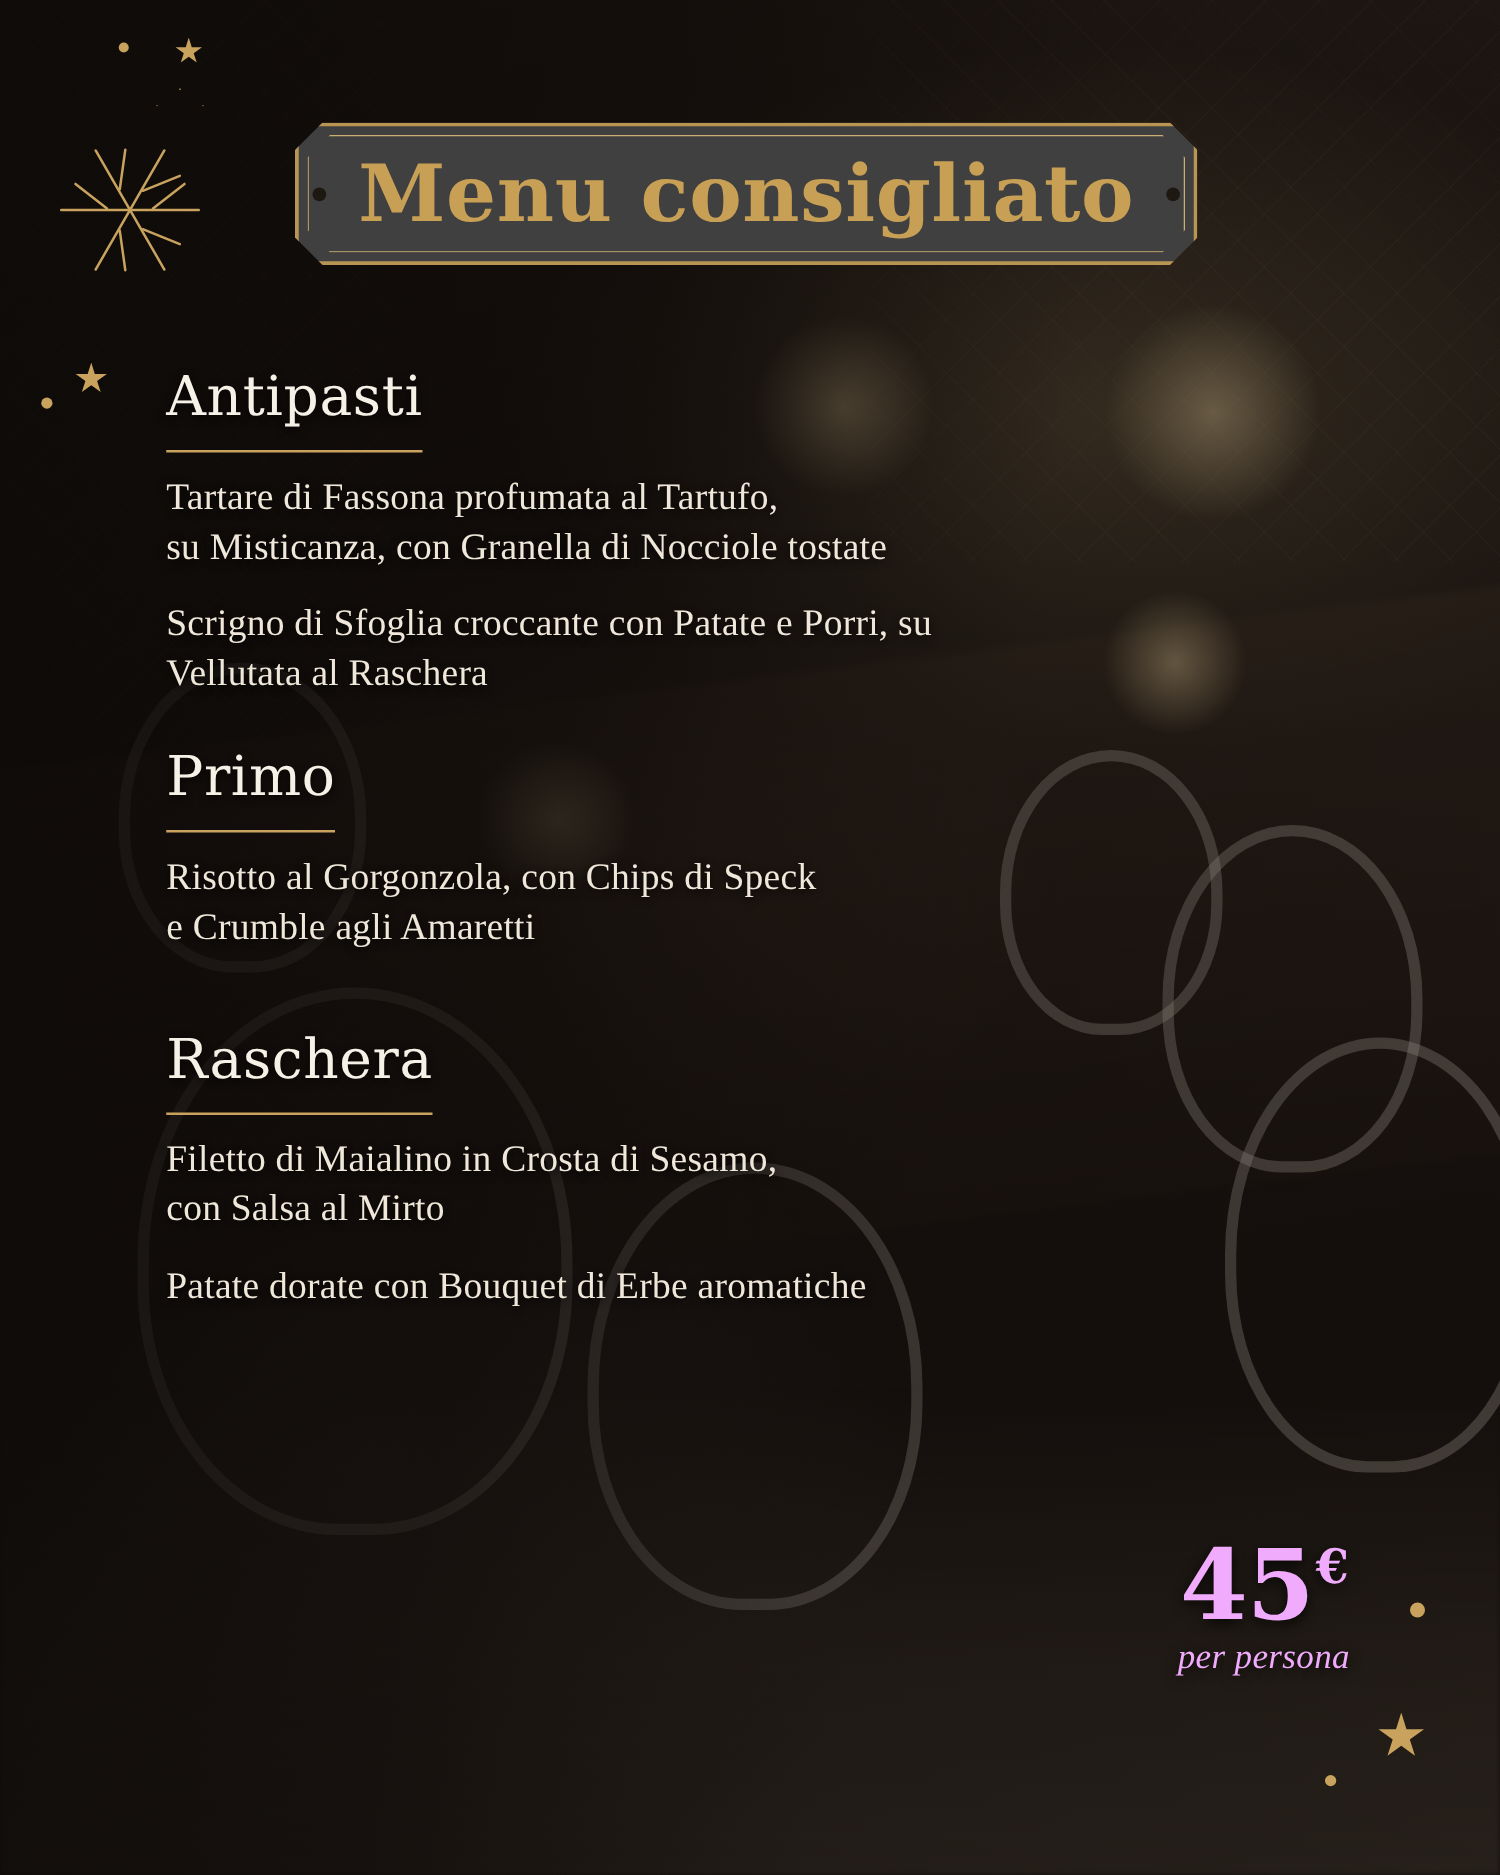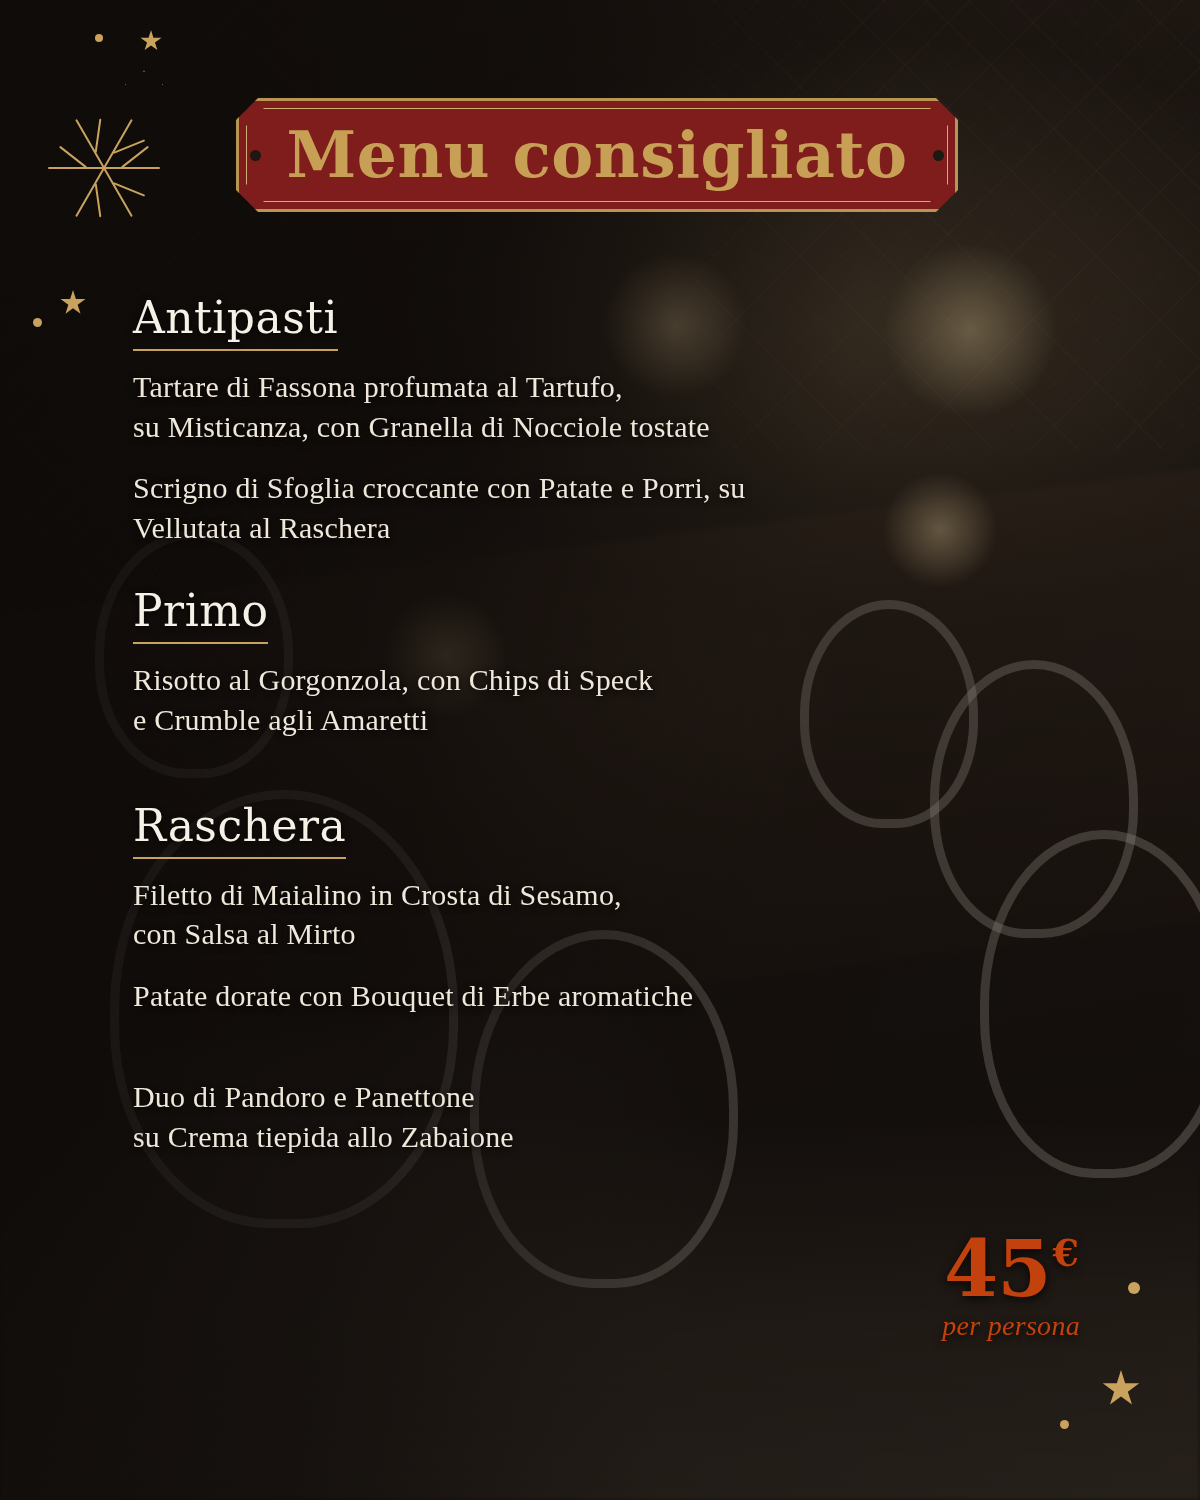--- a/index.html
+++ b/index.html
@@ -135,21 +135,21 @@
     background: #c9a35e;
   }
 
   
   .title-plaque {
     position: absolute;
     left: 236px;
     top: 98px;
     width: 716px;
     height: 108px;
-    background: #7f1d1d;
+    background: #404040;
     border: 3px solid #b99553;
     border-radius: 4px;
     clip-path: polygon(
       0 22px, 22px 0, calc(100% - 22px) 0, 100% 22px,
       100% calc(100% - 22px), calc(100% - 22px) 100%, 22px 100%, 0 calc(100% - 22px));
     display: flex;
     align-items: center;
     justify-content: center;
     gap: 26px;
     box-shadow: 0 6px 26px rgba(0,0,0,0.45);
@@ -192,21 +192,21 @@
   }
   .course { margin-bottom: 38px; }
   .course:last-child { margin-bottom: 0; }
   .course-title {
     display: inline-block;
     font-family: "DejaVu Serif", "Liberation Serif", serif;
     font-size: 44px;
     font-weight: 400;
     color: #f6f1e7;
     letter-spacing: 0.5px;
-    padding-bottom: 6px;
+    padding-bottom: 17px;
     border-bottom: 2px solid #c9a35e;
     margin: 0 0 16px 0;
   }
   .dish {
     font-family: "Liberation Serif", serif;
     font-size: 30px;
     line-height: 1.32;
     color: #efe7da;
     margin: 0 0 22px 0;
     letter-spacing: 0.2px;
@@ -217,21 +217,21 @@
     margin-top: 46px;
   }
   .extras .dish { margin-bottom: 4px; }
 
   
   .price-block {
     position: absolute;
     right: 120px;
     bottom: 158px;
     text-align: center;
-    color: #c2410c;
+    color: #f0abfc;
     text-shadow: 0 3px 10px rgba(0,0,0,0.8);
   }
   .price-amount {
     font-family: "DejaVu Serif", "Liberation Serif", serif;
     font-weight: 700;
     font-size: 78px;
     line-height: 0.9;
     letter-spacing: -1px;
   }
   .price-amount .cur {
@@ -308,21 +308,20 @@
       <p class="dish">Risotto al Gorgonzola, con Chips di Speck<br>e Crumble agli Amaretti</p>
     </section>
 
     <section class="course" style="margin-top:60px;">
       <h2 class="course-title">Raschera</h2>
       <p class="dish">Filetto di Maialino in Crosta di Sesamo,<br>con Salsa al Mirto</p>
       <p class="dish">Patate dorate con Bouquet di Erbe aromatiche</p>
     </section>
 
     <section class="course" style="margin-top:62px;">
-      <p class="dish">Duo di Pandoro e Panettone<br>su Crema tiepida allo Zabaione</p>
     </section>
 
   </div>
 
   <div class="price-block">
     <div class="price-amount">
       <span>45</span><span class="cur">€</span>
     </div>
     <div class="price-note">per persona</div>
   </div>

